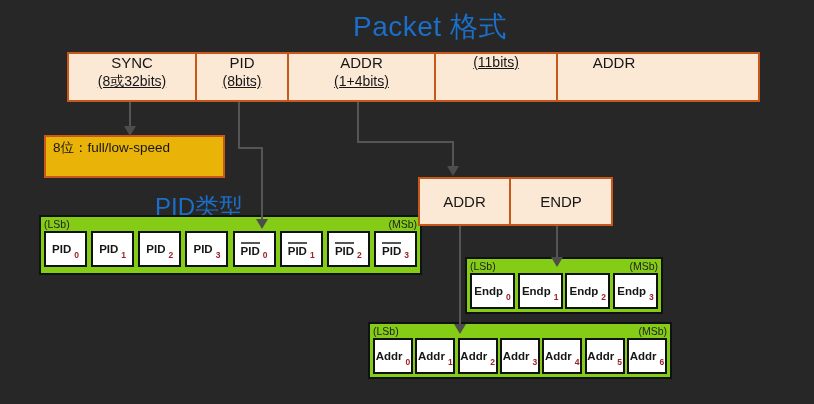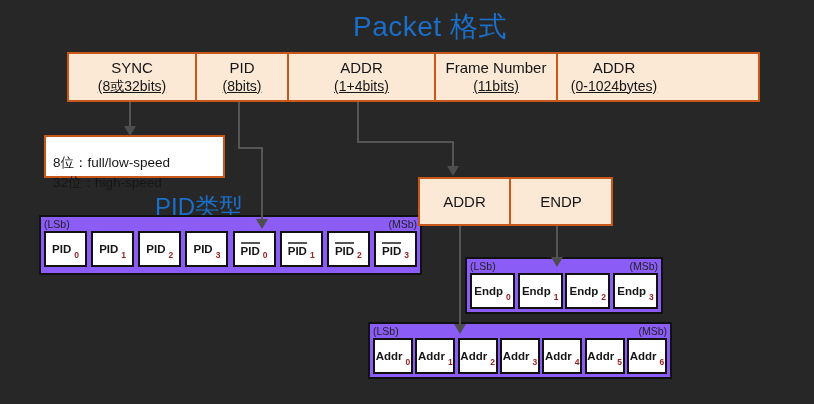--- a/index.html
+++ b/index.html
@@ -16,42 +16,42 @@
     position:absolute;left:0;top:8px;width:100%;
     text-align:center;padding-left:46px;box-sizing:border-box;
     color:#1b6fc9;font-size:28px;letter-spacing:.5px;
   }
   
   .field-row{
     position:absolute;left:67px;top:52px;width:693px;height:50px;
     display:flex;background:#fbe9d6;border:2px solid #c8571a;box-sizing:border-box;
   }
   .field-cell{
-    display:flex;flex-direction:column;justify-content:center;align-items:center;
+    display:flex;flex-direction:column;justify-content:flex-start;align-items:center;
     border-left:2px solid #c8571a;box-sizing:border-box;
     color:#161616;text-align:center;line-height:1.25;
   }
   .field-cell:first-child{border-left:none;}
   .field-name{font-size:15px;}
   .field-size{font-size:14px;text-decoration:underline;}
   
   .note-box{
     position:absolute;left:44px;top:135px;width:181px;height:43px;
-    background:#ffffff;border:2px solid #c8571a;box-sizing:border-box;
+    background:#eab308;border:2px solid #c8571a;box-sizing:border-box;
     color:#161616;font-size:13.5px;line-height:1.45;
-    padding:16px 0 0 7px;
+    padding:1px 0 0 7px;
   }
   
   .pid-label{
     position:absolute;left:155px;top:191px;
     color:#1b6fc9;font-size:24px;
   }
   
   .strip{
-    position:absolute;background:#8b5cf6;border:2px solid #111;box-sizing:border-box;
+    position:absolute;background:#84cc16;border:2px solid #111;box-sizing:border-box;
     z-index:2;
   }
   .strip-head{
     display:flex;justify-content:space-between;
     font-size:10.5px;color:#222;padding:1px 3px 0 3px;height:13px;line-height:12px;
   }
   .bit-row{
     display:flex;justify-content:space-between;padding:0 3px;
   }
   .bit-box{
@@ -101,32 +101,29 @@
     </div>
     <div class="field-cell" style="width:92px">
       <div class="field-name">PID</div>
       <div class="field-size">(8bits)</div>
     </div>
     <div class="field-cell" style="width:147px">
       <div class="field-name">ADDR</div>
       <div class="field-size">(1+4bits)</div>
     </div>
     <div class="field-cell" style="width:122px">
-      <div class="field-name">Frame Number</div>
       <div class="field-size">(11bits)</div>
     </div>
     <div class="field-cell" style="width:114px">
       <div class="field-name">ADDR</div>
-      <div class="field-size">(0-1024bytes)</div>
     </div>
   </div>
 
   <div class="note-box">
     <div>8位：full/low-speed</div>
-    <div>32位：high-speed</div>
   </div>
 
   <div class="pid-label">PID类型</div>
 
   <div class="strip pid-strip">
     <div class="strip-head">
       <span>(LSb)</span>
       <span>(MSb)</span>
     </div>
     <div class="bit-row">

